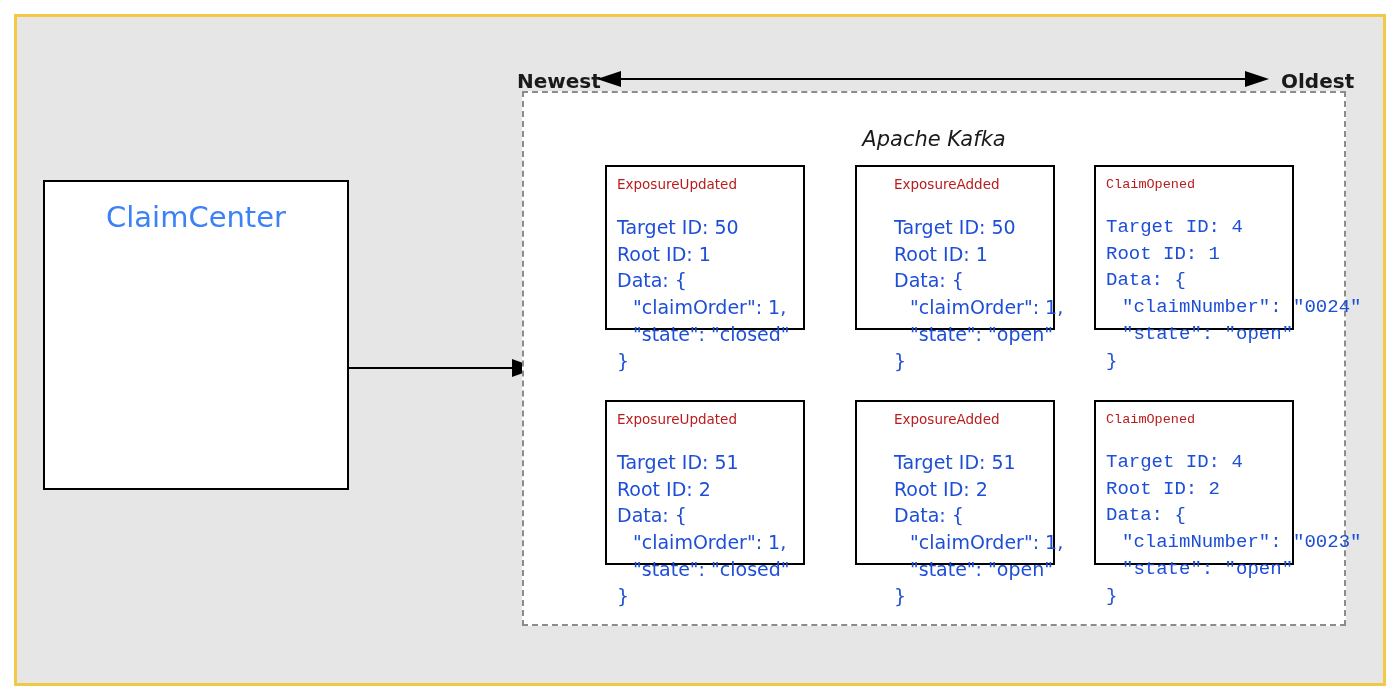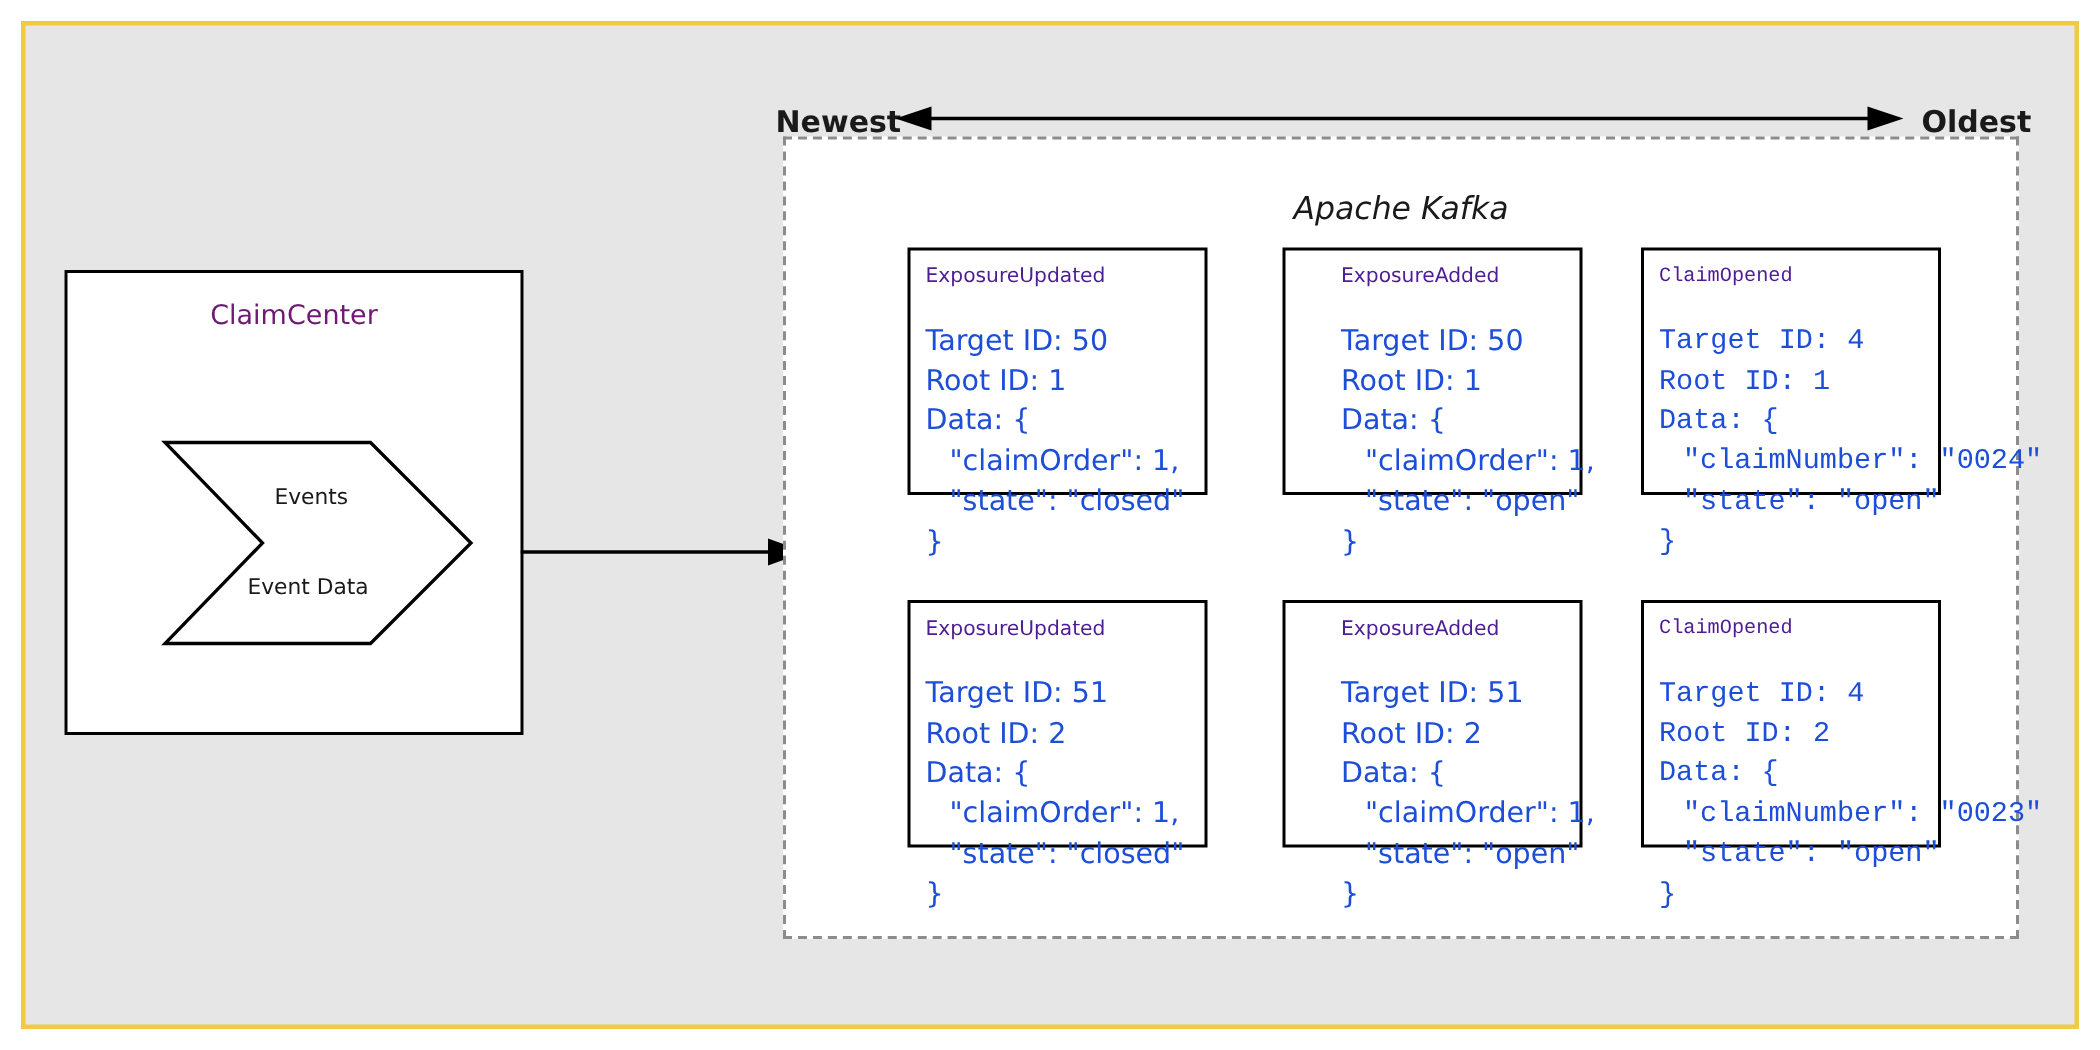--- a/index.html
+++ b/index.html
@@ -22,22 +22,22 @@
     position: absolute;
     left: 26px; top: 163px;
     width: 306px; height: 310px;
     background: #ffffff;
     border: 2.5px solid #000000;
   }
   #claimcenter-title {
     position: absolute;
     top: 18px; left: 0; width: 100%;
     text-align: center;
-    font-size: 18px;
-    color: #701a75;
+    font-size: 29px;
+    color: #3b82f6;
     line-height: 1.2;
   }
   #chevron-wrap {
     position: absolute;
     left: 62px; top: 110px;
     width: 210px; height: 140px;
   }
   #chevron-wrap svg { display: block; }
   .chev-label {
     position: absolute;
@@ -103,48 +103,41 @@
     padding: 9px 10px 0 10px;
   }
   .row-top    { top: 72px; }
   .row-bottom { top: 307px; }
   .col-1 { left: 81px; }
   .col-2 { left: 331px; padding-left: 37px; }
   .col-3 { left: 570px; font-family: Liberation Mono, monospace; }
 
   .card-title {
     font-size: 13.5px;
-    color: #4c1d95;
+    color: #b91c1c;
     line-height: 1.3;
     margin-bottom: 20px;
     white-space: nowrap;
   }
   .card-line {
     font-size: 19px;
     color: #1d4ed8;
     line-height: 1.42;
     white-space: pre;
   }
   .card-line.indent { padding-left: 16px; }
 </style>
 </head>
 <body>
 
 <div id="canvas">
 
   <div id="claimcenter-box">
     <div id="claimcenter-title">ClaimCenter</div>
 
-    <div id="chevron-wrap">
-      <svg width="210" height="140" viewBox="0 0 210 140">
-        <polygon points="3,3 140,3 207,70 140,137 3,137 68,70" fill="#ffffff" stroke="#000000" stroke-width="2.2"></polygon>
-      </svg>
-      <div class="chev-label" id="chev-label-top">Events</div>
-      <div class="chev-label" id="chev-label-bot">Event Data</div>
-    </div>
   </div>
 
   <div id="flow-arrow">
     <svg width="190" height="22" viewBox="0 0 190 22">
       <line x1="0" y1="11" x2="168" y2="11" stroke="#000000" stroke-width="2.2"></line>
       <polygon points="190,11 165,2 165,20" fill="#000000"></polygon>
     </svg>
   </div>
 
   <div id="order-axis">

